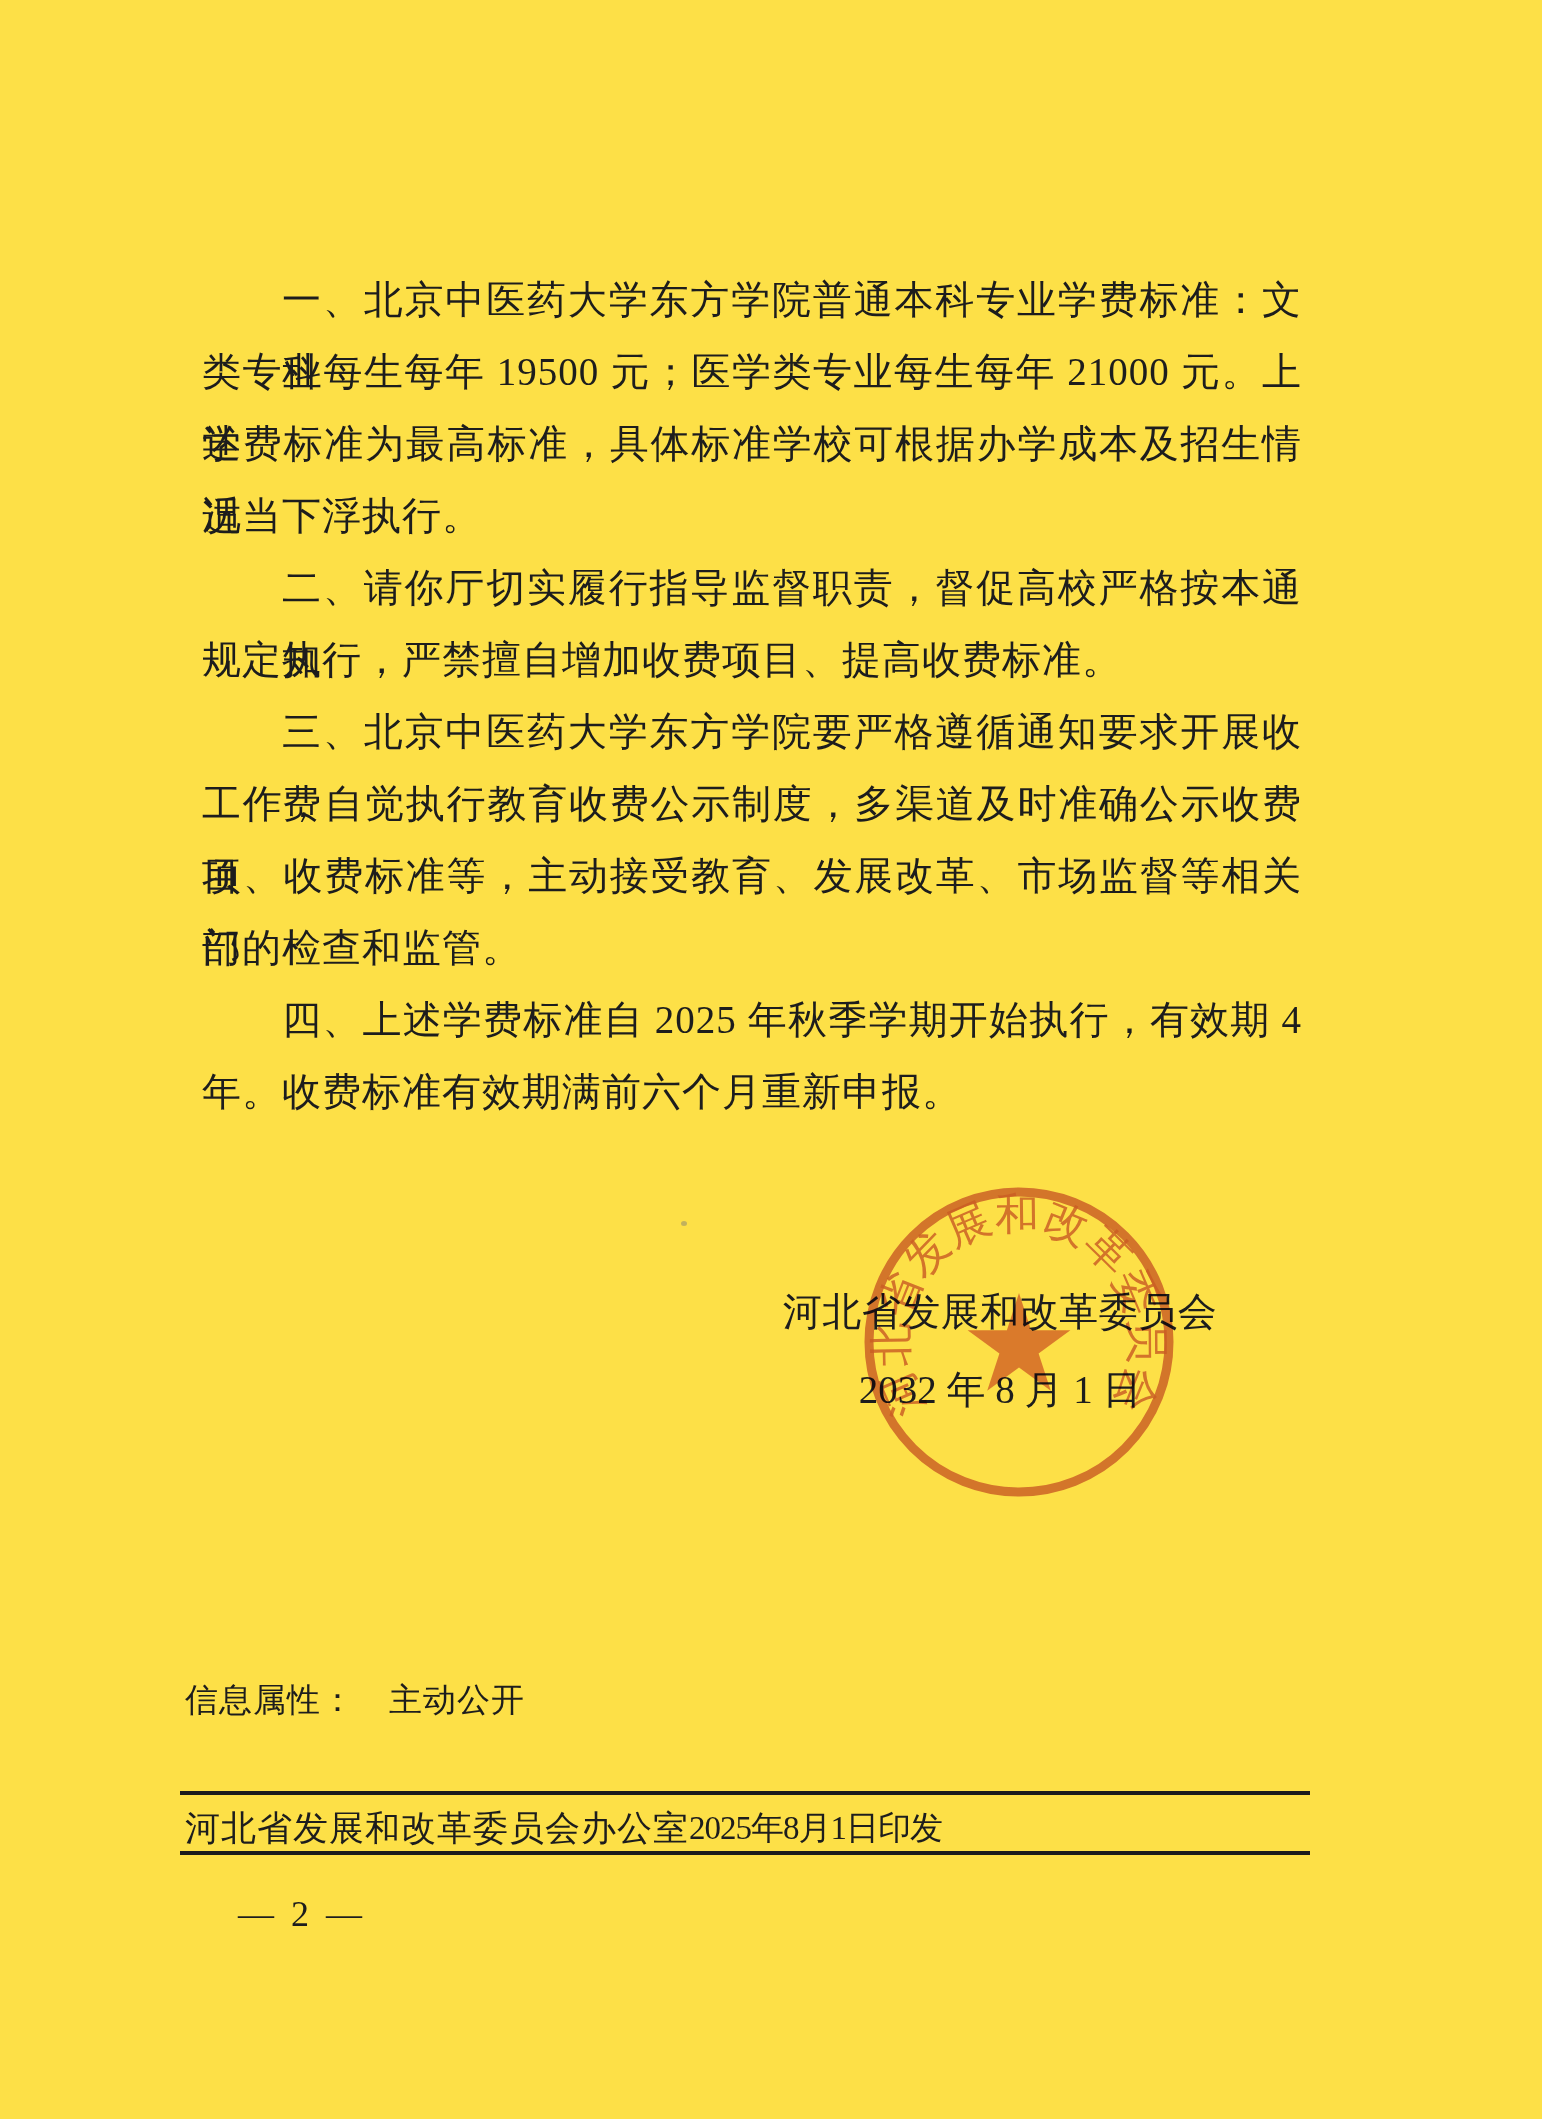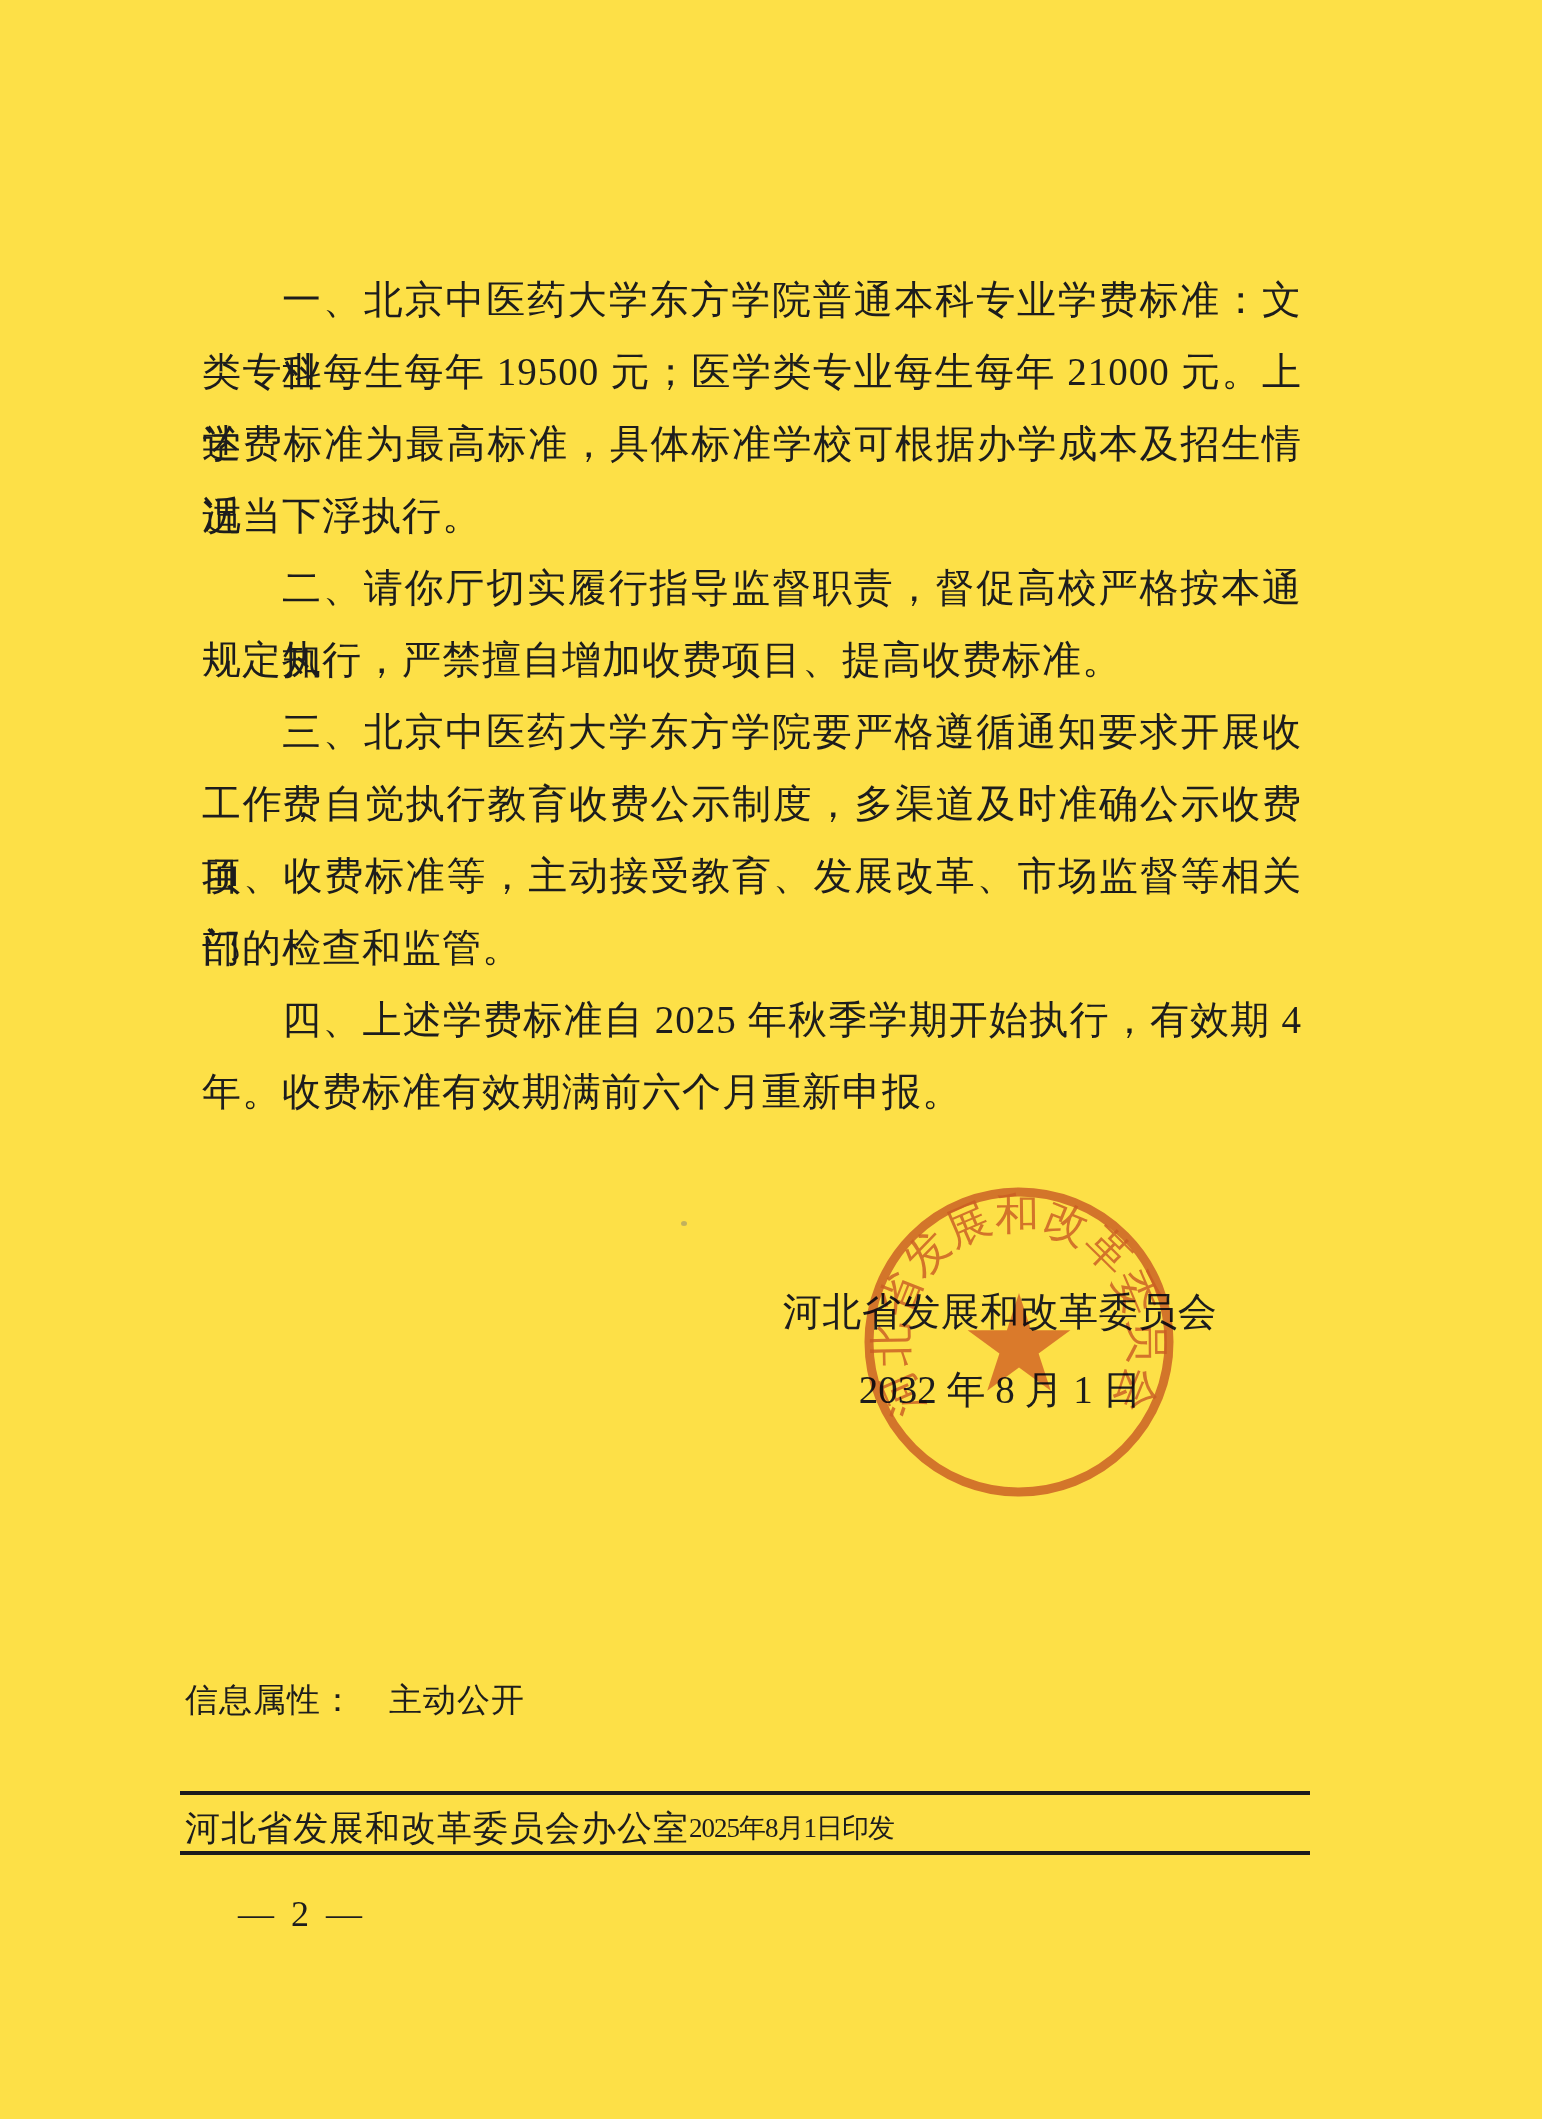--- a/index.html
+++ b/index.html
@@ -68,21 +68,21 @@
   .rule-bottom { top:1851px; }
   .footer-row {
     position:absolute; left:180px; top:1806px; width:1130px;
     display:flex; justify-content:flex-start; align-items:center;
     height:44px;
   }
   .footer-office {
     font-size:35px; letter-spacing:1px; padding-left:5px;
   }
   .footer-printdate {
-    font-size:27px; letter-spacing:-1px; padding-right:18px;
+    font-size:33px; letter-spacing:-1px; padding-right:18px;
   }
   .page-number {
     position:absolute; left:238px; top:1893px;
     font-size:36px; letter-spacing:4px;
   }
 
   .speck {
     position:absolute; left:681px; top:1221px;
     width:6px; height:5px; border-radius:50%;
     background:#777; opacity:0.45;

